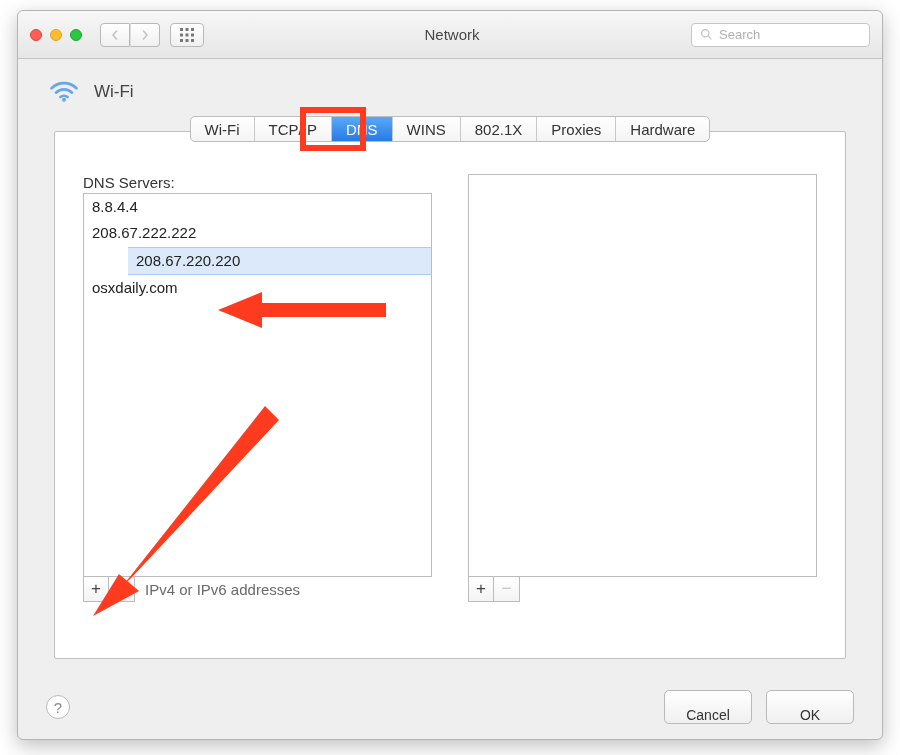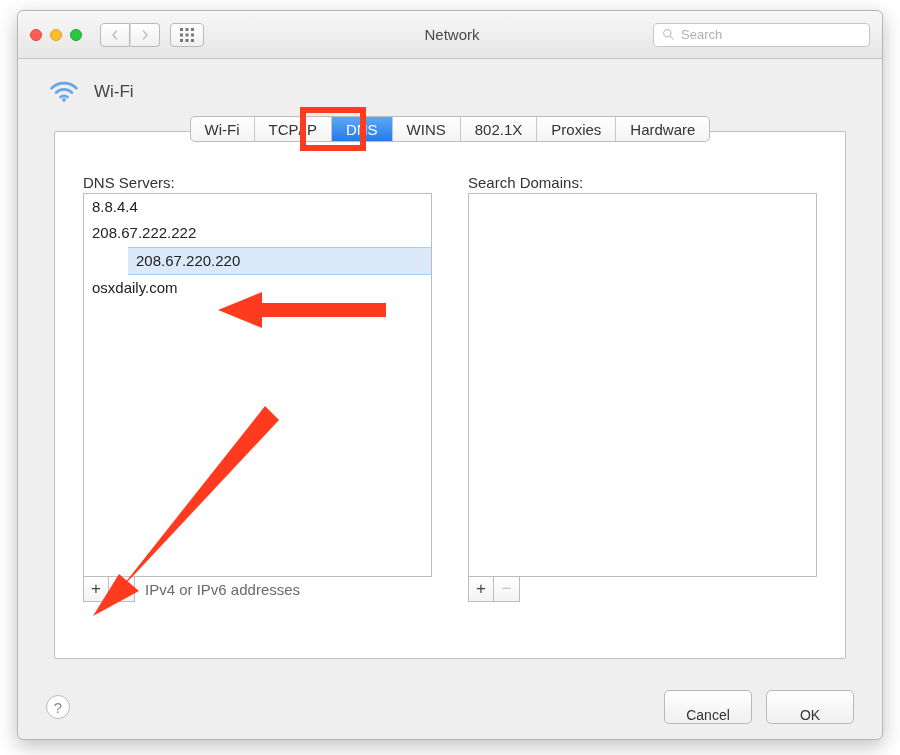--- a/index.html
+++ b/index.html
@@ -68,21 +68,21 @@
     .title {
       position:absolute;
       left:4px; right:0;
       text-align:center;
       font-size:15px;
       color:#484848;
       pointer-events:none;
     }
     .search {
       margin-left:auto;
-      width: 217px;
+      width: 179px;
       height: 24px;
       border:1px solid #c6c6c6;
       border-radius:4px;
       background:#fff;
       display:flex; align-items:center;
       padding:0 8px;
       color:#b0b0b0;
       font-size:13px;
       gap:6px;
     }
@@ -310,21 +310,20 @@
         <div class="list-footer">
           <div class="pm-btns">
             <div class="pm-btn">+</div>
             <div class="pm-btn minus">−</div>
           </div>
           <div class="footer-label">IPv4 or IPv6 addresses</div>
         </div>
       </div>
 
       <div class="col">
-        <div class="col-label">Search Domains:</div>
         <div class="listbox" id="domains-list"></div>
         <div class="list-footer">
           <div class="pm-btns">
             <div class="pm-btn">+</div>
             <div class="pm-btn minus disabled">−</div>
           </div>
         </div>
       </div>
 
     </div>

